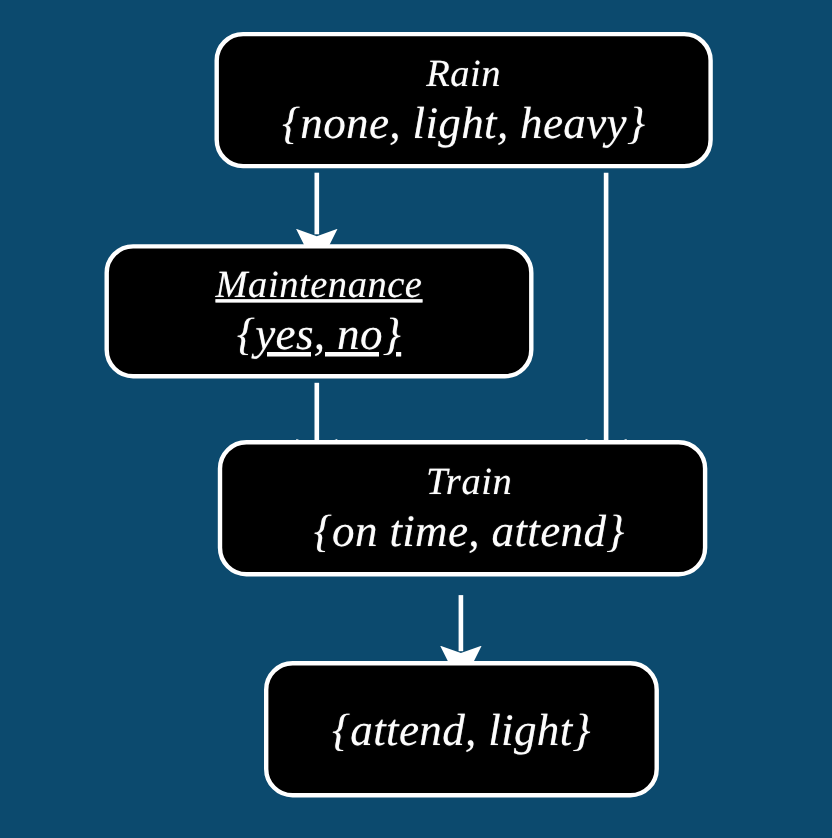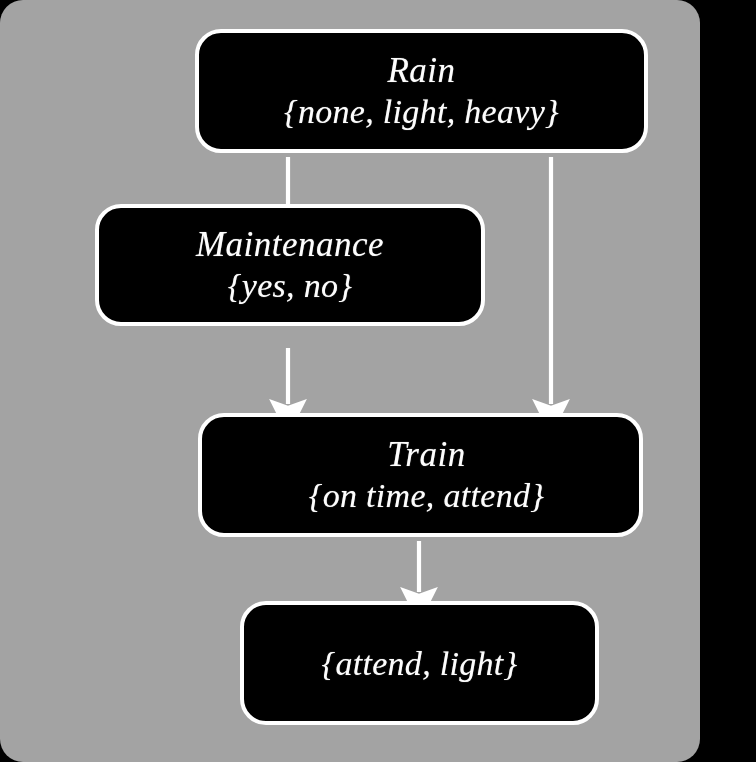--- a/index.html
+++ b/index.html
@@ -3,26 +3,25 @@
 <meta charset="utf-8">
 <title>Bayesian Network Diagram</title>
 <style>
   html, body {
     margin: 0;
     padding: 0;
     background: #000000;
   }
   #canvas {
     position: relative;
-    width: 700px;
+    width: 756px;
     height: 762px;
-    background: #a3a3a3;
+    background: #0c4a6e;
     overflow: hidden;
     font-family: "Liberation Serif", "DejaVu Serif", serif;
-    border-radius: 23px;
   }
   #edge-layer {
     position: absolute;
     left: 0;
     top: 0;
     width: 756px;
     height: 762px;
     pointer-events: none;
   }
   .node {
@@ -39,28 +38,28 @@
     line-height: 1.12;
     color: #fdfdfd;
     font-style: italic;
     text-shadow: 0 0 1px rgba(255,255,255,0.55);
   }
   .node-title {
     font-size: 35px;
     letter-spacing: 0.5px;
   }
   .node-states {
-    font-size: 34px;
+    font-size: 41px;
     letter-spacing: 0.3px;
     margin-top: 2px;
   }
   
   #node-rain        { left: 195px; top: 29px;  width: 453px; height: 124px; }
-  #node-maintenance { left: 95px;  top: 204px; width: 390px; height: 122px; }
-  #node-train       { left: 198px; top: 413px; width: 445px; height: 124px; padding-left: 12px; }
+  #node-maintenance { left: 95px;  top: 222px; width: 390px; height: 122px; text-decoration: underline; }
+  #node-train       { left: 198px; top: 400px; width: 445px; height: 124px; padding-left: 12px; }
   #node-appointment { left: 240px; top: 601px; width: 359px; height: 124px; }
 </style>
 </head>
 <body>
 
 <div id="canvas">
 
   <svg id="edge-layer" viewBox="0 0 756 762" width="756" height="762" aria-hidden="true">
     <defs>
       <marker id="arrowhead" markerWidth="9" markerHeight="9" refX="1.2" refY="4.5" orient="auto" markerUnits="strokeWidth">

